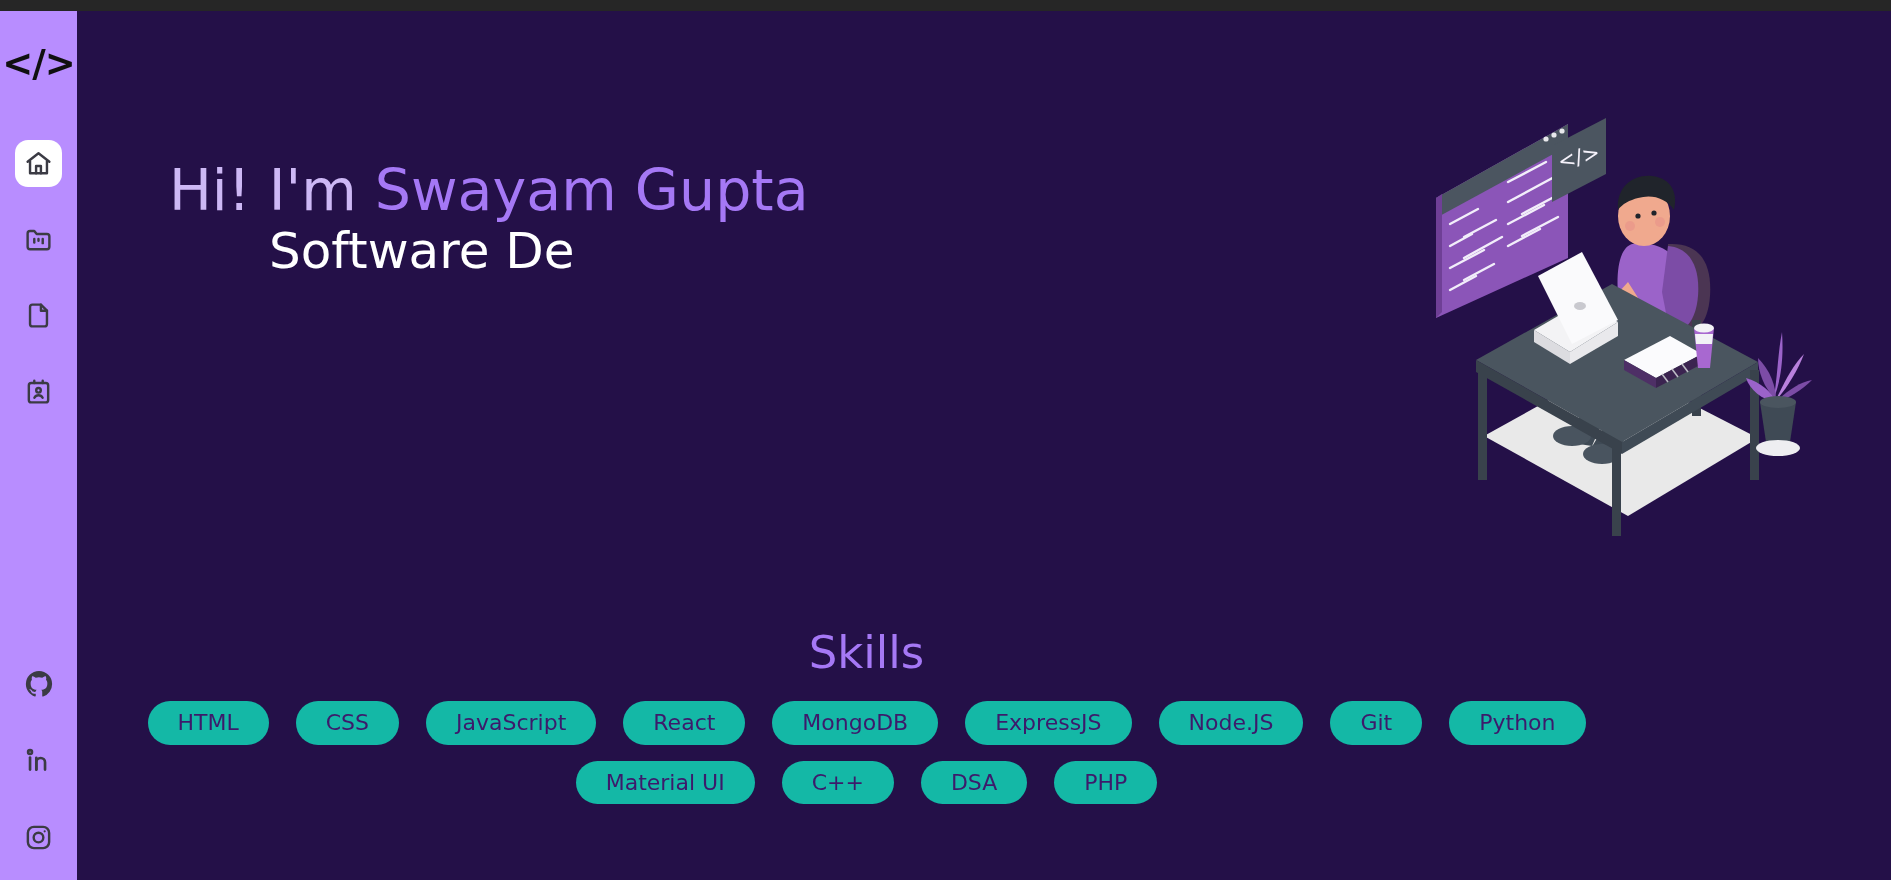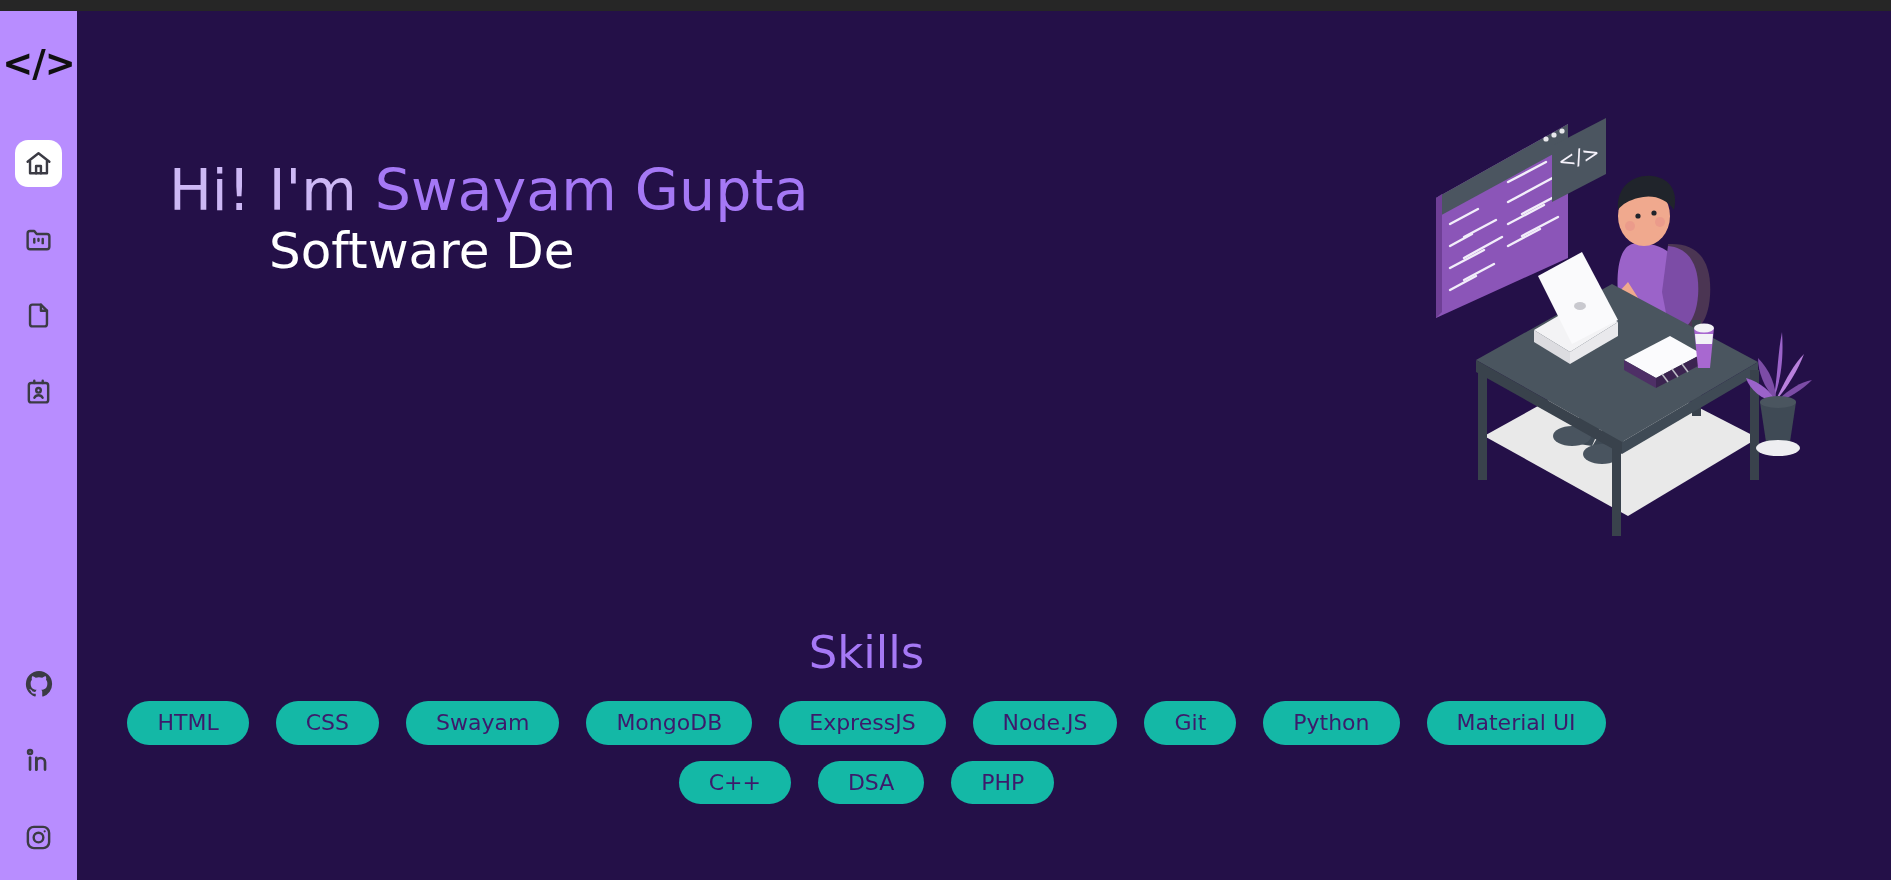--- a/index.html
+++ b/index.html
@@ -392,21 +392,22 @@
       </svg>
     </div>
 
   </div>
 
   <div class="skills">
     <h2 class="skills-title">Skills</h2>
     <div class="skills-rows">
         <div class="skill-pill">HTML</div>
         <div class="skill-pill">CSS</div>
-        <div class="skill-pill">Swayam</div>
+        <div class="skill-pill">JavaScript</div>
+        <div class="skill-pill">React</div>
         <div class="skill-pill">MongoDB</div>
         <div class="skill-pill">ExpressJS</div>
         <div class="skill-pill">Node.JS</div>
         <div class="skill-pill">Git</div>
         <div class="skill-pill">Python</div>
         <div class="skill-pill">Material UI</div>
         <div class="skill-pill">C++</div>
         <div class="skill-pill">DSA</div>
         <div class="skill-pill">PHP</div>
       </div>

